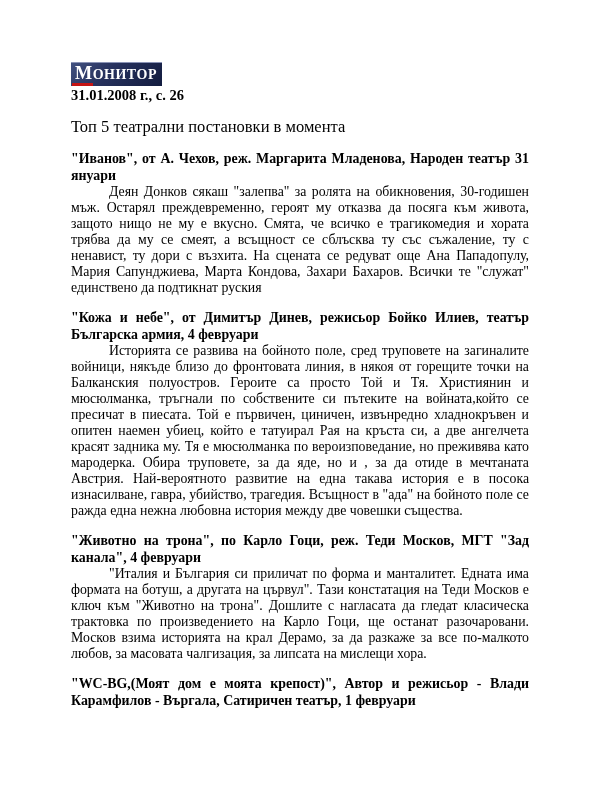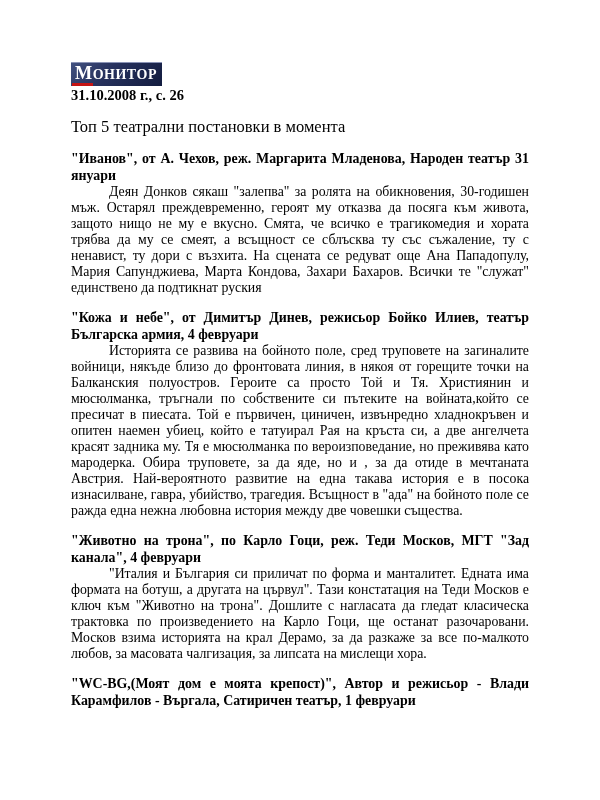--- a/index.html
+++ b/index.html
@@ -65,21 +65,21 @@
 </head>
 <body>
 
 <div class="page">
 
   <div>
     <div class="logo">
       <span>МОНИТОР</span>
       <span class="logo-accent"></span>
     </div>
-    <div class="date-line">31.10.2008 г., с. 26</div>
+    <div class="date-line">31.01.2008 г., с. 26</div>
   </div>
 
   <h1 class="article-title">Топ 5 театрални постановки в момента</h1>
 
   <div class="section">
     <div class="section-heading">"Иванов", от А. Чехов, реж. Маргарита Младенова, Народен театър 31 януари</div>
     <p class="section-body">Деян Донков сякаш "залепва" за ролята на обикновения, 30-годишен мъж. Остарял преждевременно, героят му отказва да посяга към живота, защото нищо не му е вкусно. Смята, че всичко е трагикомедия и хората трябва да му се смеят, а всъщност се сблъсква ту със съжаление, ту с ненавист, ту дори с възхита. На сцената се редуват още Ана Пападопулу, Мария Сапунджиева, Марта Кондова, Захари Бахаров. Всички те "служат" единствено да подтикнат руския</p>
   </div>
 
   <div class="section">

